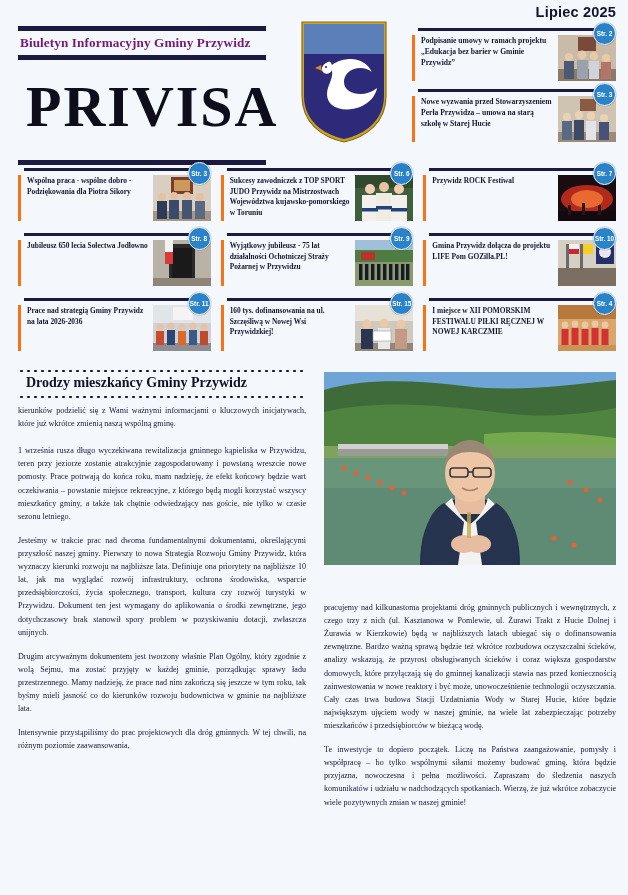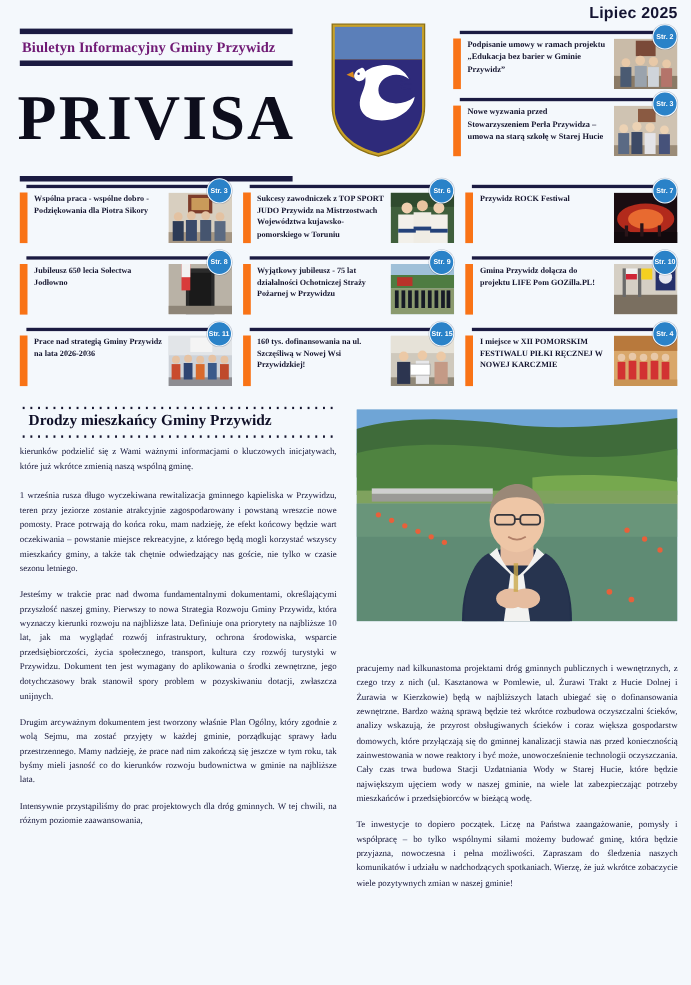--- a/index.html
+++ b/index.html
@@ -53,21 +53,21 @@
     font-family: "Liberation Serif", serif;
     font-weight: bold;
     font-size: 13.2px;
     color: #701a75;
     padding: 4px 0 4px 2px;
     letter-spacing: .1px;
     white-space: nowrap;
   }
   .privisa {
     position: absolute;
-    left: 16px;
+    left: 26px;
     top: 78px;
     font-family: "Liberation Serif", serif;
     font-size: 58px;
     font-weight: bold;
     letter-spacing: 2px;
     color: #0d0d1c;
     line-height: 1;
   }
   .rule-bottom {
     position: absolute;
@@ -103,21 +103,21 @@
   }
   .teaser-rule {
     height: 3px;
     background: #1b1b42;
     margin-left: 6px;
     margin-right: 22px;
   }
   .teaser-body {
     display: flex;
     align-items: flex-start;
-    border-left: 7px solid #f97316;
+    border-left: 3px solid #f97316;
     padding-left: 6px;
     margin-top: 4px;
     min-height: 46px;
   }
   .teaser-text {
     flex: 1 1 auto;
     font-family: "Liberation Serif", serif;
     font-size: 7.6px;
     font-weight: bold;
     line-height: 1.42;

